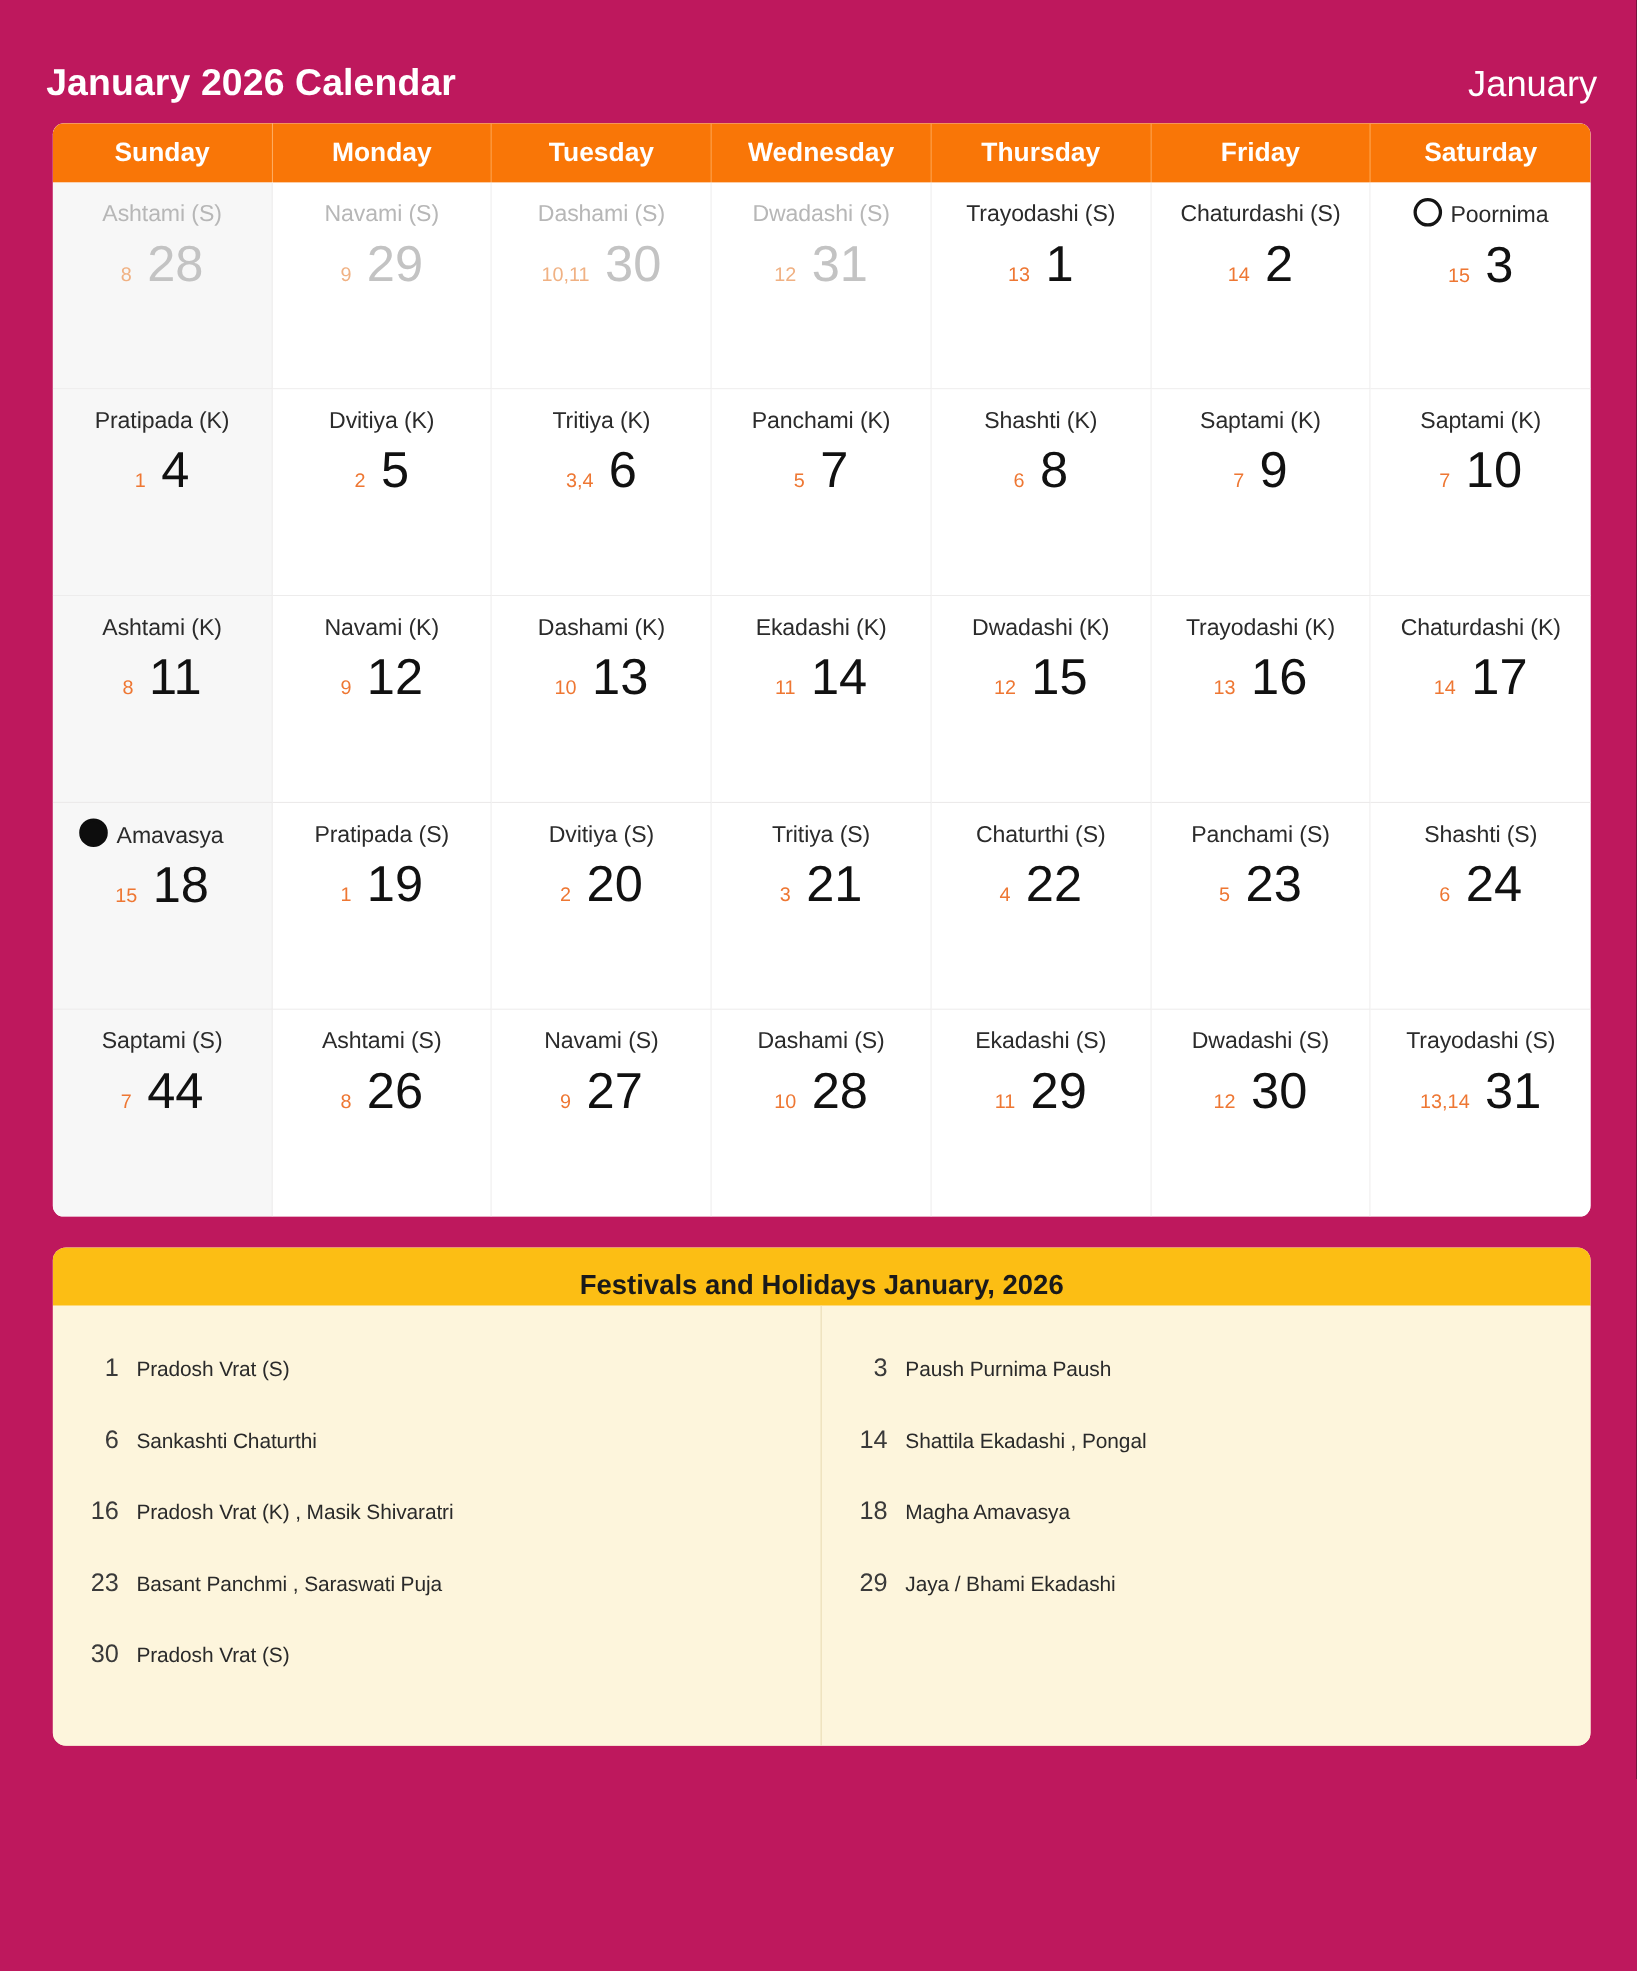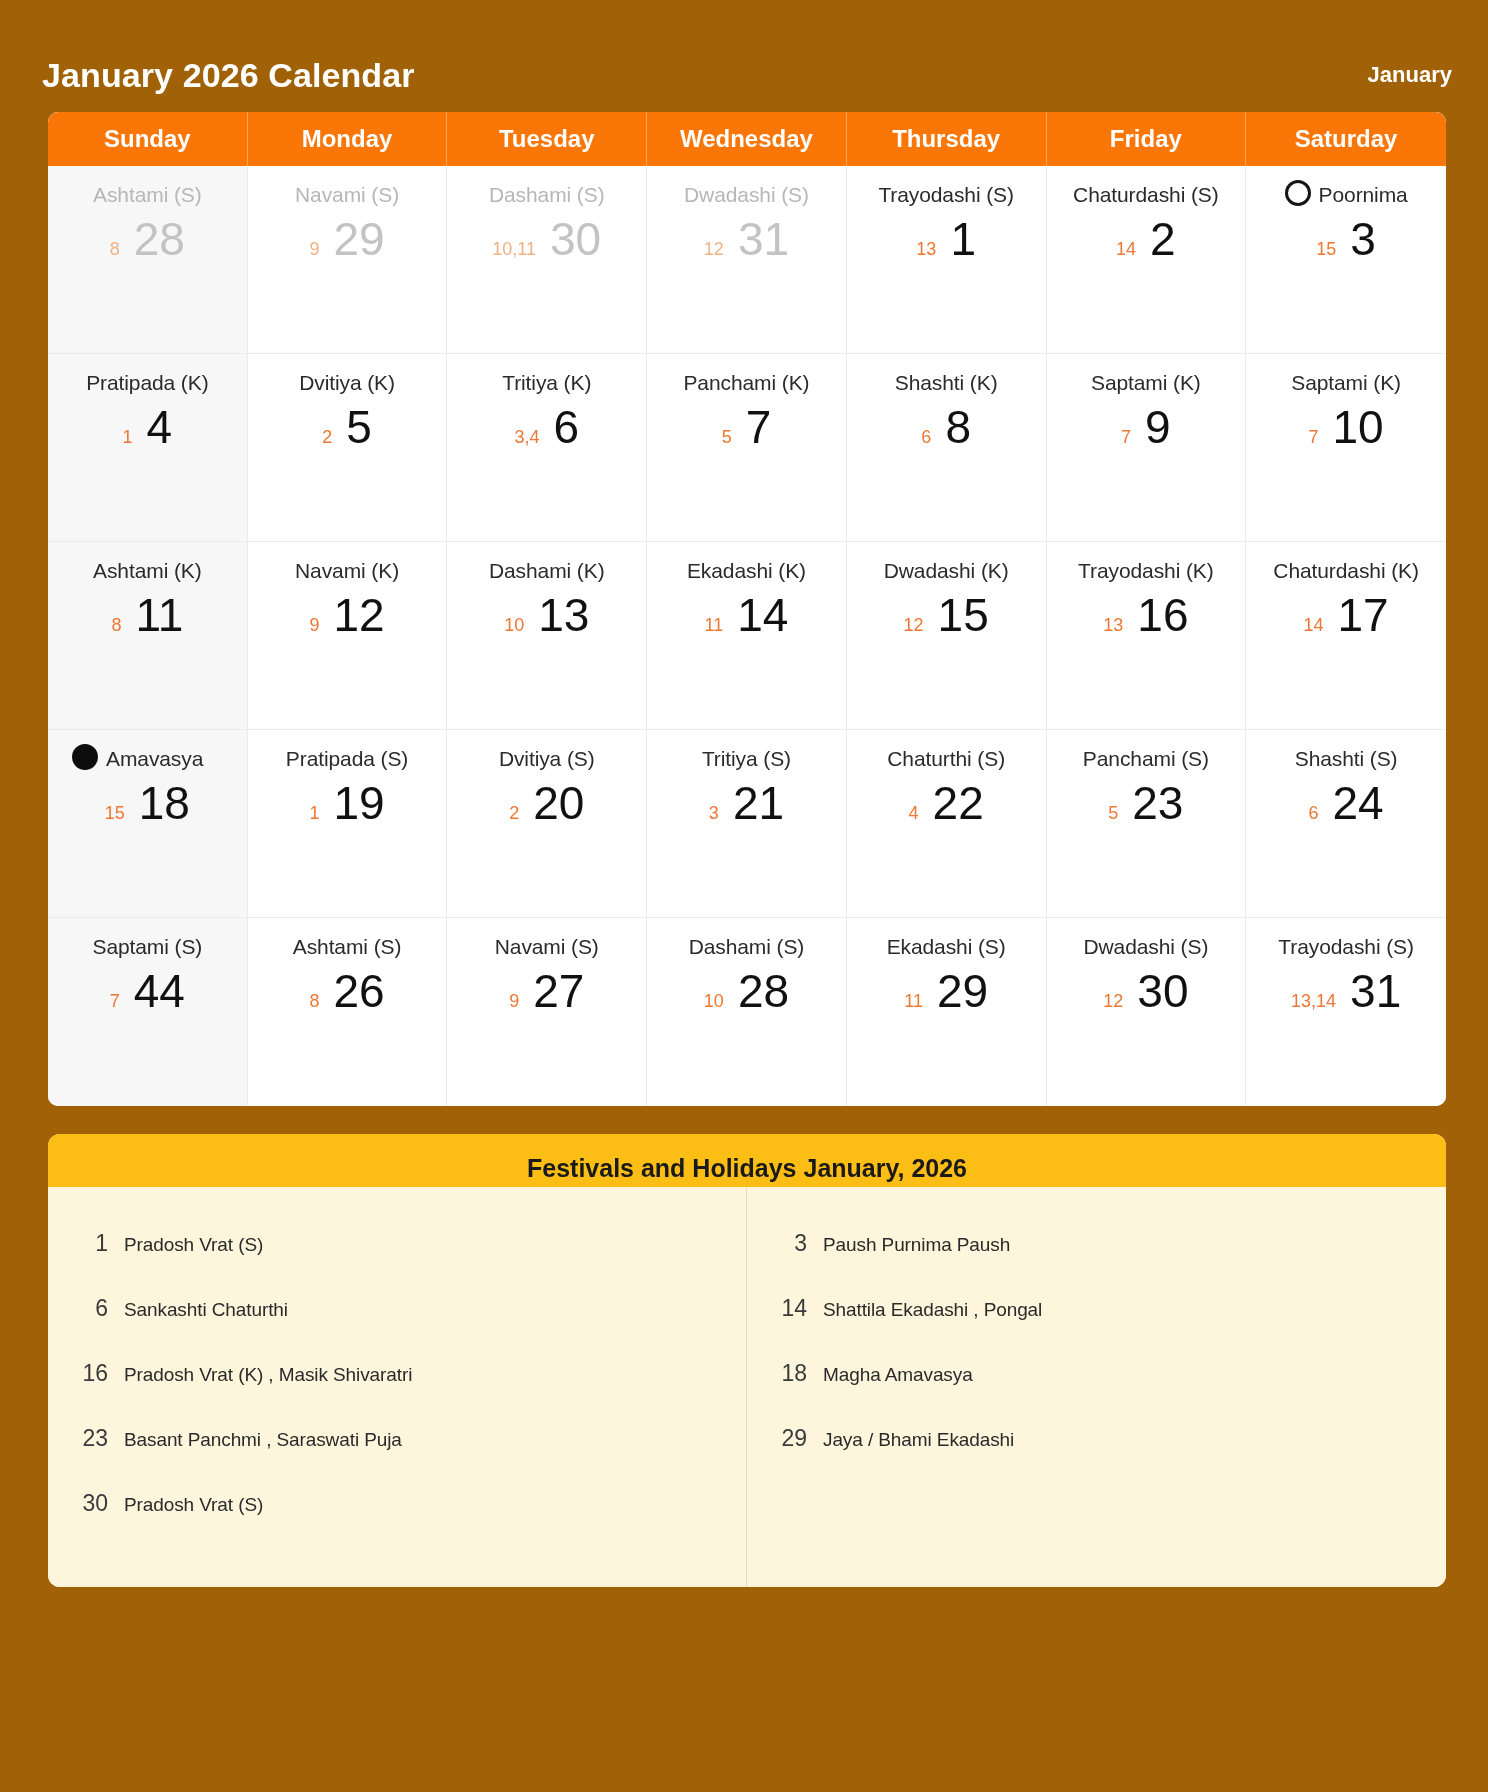--- a/index.html
+++ b/index.html
@@ -5,21 +5,21 @@
   * { box-sizing: border-box; margin: 0; padding: 0; }
   html, body {
     width: 1488px;
     height: 1792px;
     background: #000000;
     font-family: "Liberation Sans", sans-serif;
   }
   .page {
     width: 1488px;
     height: 1792px;
-    background: #a16207;
+    background: #be185d;
     position: relative;
     overflow: hidden;
   }
 
   
   .topbar {
     display: flex;
     align-items: center;
     justify-content: space-between;
     padding: 38px 36px 0 42px;
@@ -27,22 +27,22 @@
   }
   .page-title {
     color: #ffffff;
     font-size: 34px;
     font-weight: bold;
     letter-spacing: 0.1px;
     line-height: 1;
   }
   .month-label {
     color: #ffffff;
-    font-size: 22px;
-    font-weight: bold;
+    font-size: 33px;
+    font-weight: normal;
     line-height: 1;
     text-align: center;
   }
 
   
   .cal-wrap {
     margin: 0 42px 0 48px;
     width: 1398px;
   }
   table.cal {

